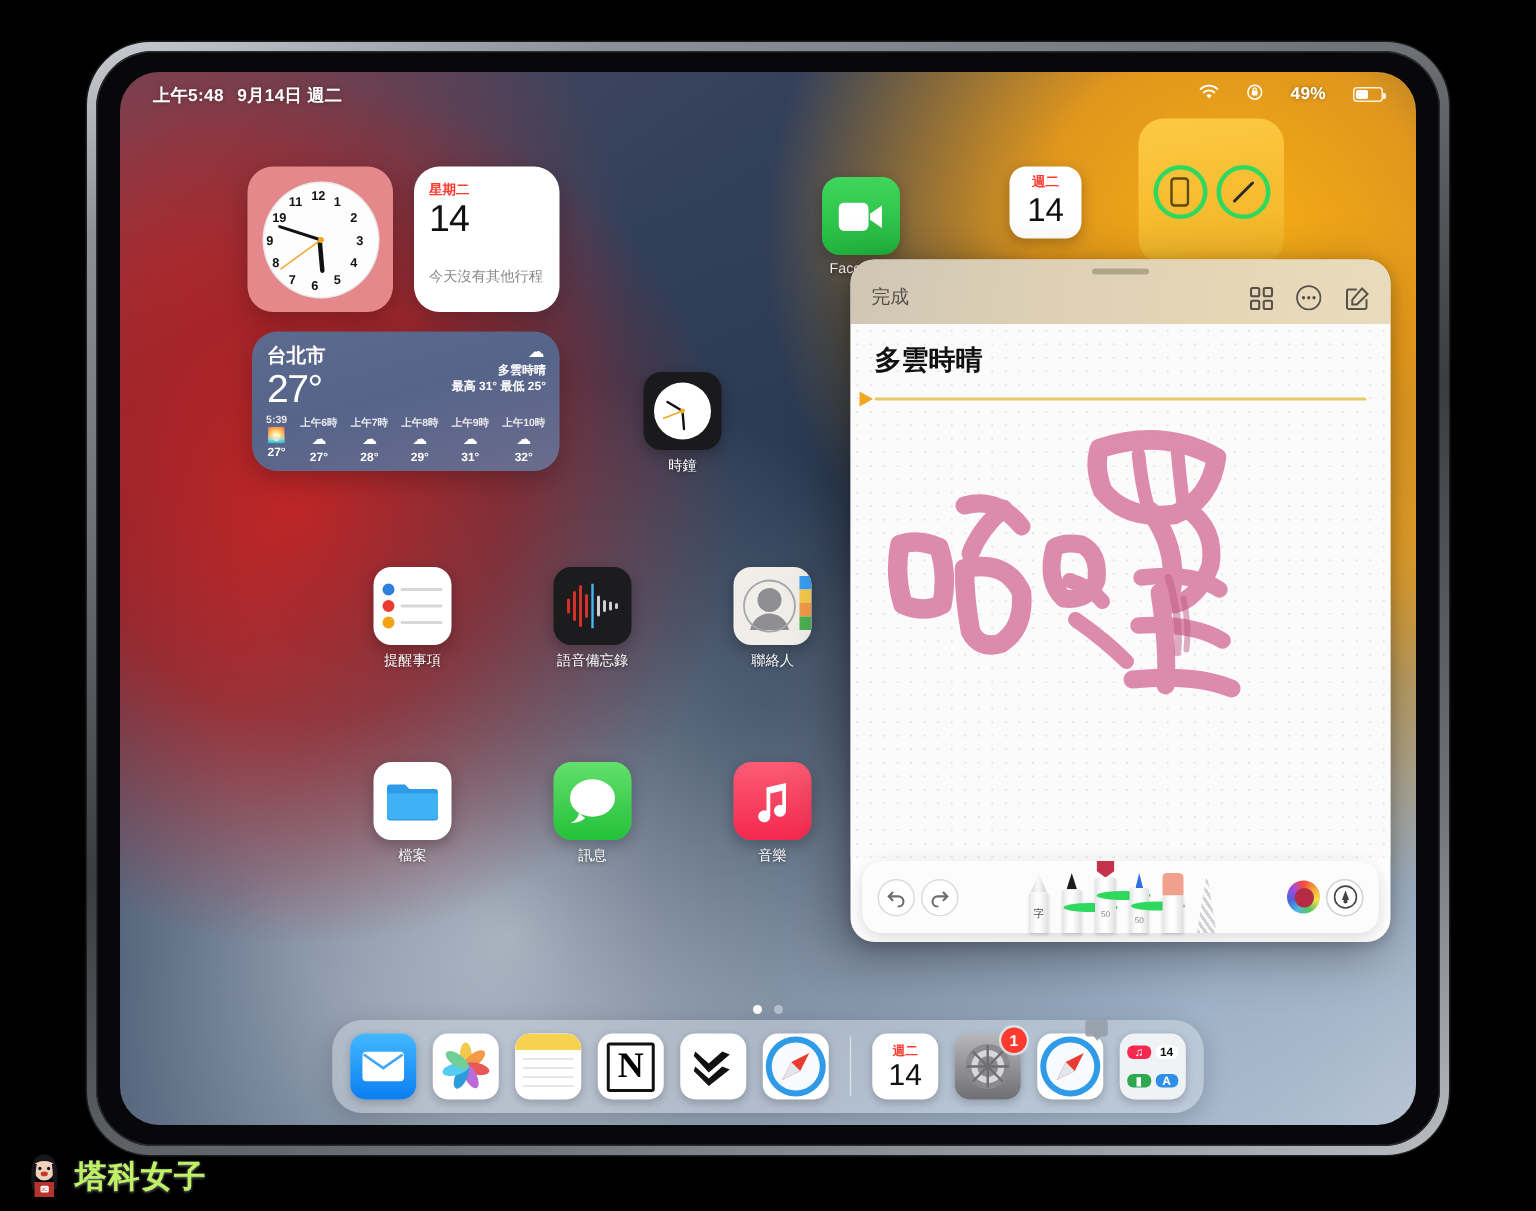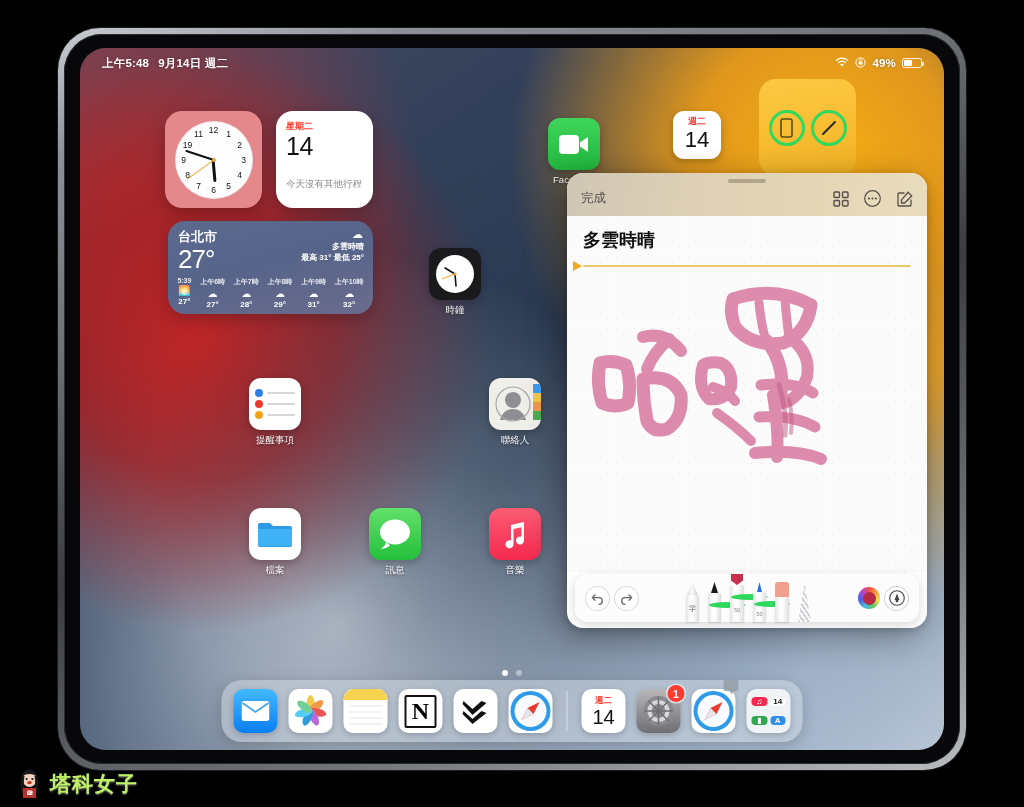--- a/index.html
+++ b/index.html
@@ -56,42 +56,42 @@
   }
 
   
   .statusbar{
     position:absolute; left:0; right:0; top:0; height:30px;
     display:flex; align-items:center; justify-content:space-between;
     padding:0 22px; color:#fff; font-size:11.5px; font-weight:600;
     letter-spacing:.2px; z-index:20; text-shadow:0 0 3px rgba(0,0,0,.35);
   }
   .sb-left{ display:flex; gap:9px; align-items:center; }
-  .sb-right{ display:flex; gap:6px; align-items:center; }
+  .sb-right{ display:flex; gap:18px; align-items:center; }
   .batt{
     width:20px;height:10px;border:1.2px solid rgba(255,255,255,.85);
     border-radius:2.6px; position:relative; padding:1px;
   }
   .batt i{ display:block; height:100%; width:49%; background:#fff; border-radius:1.2px; }
   .batt::after{ content:""; position:absolute; right:-3px; top:3px; width:1.6px;height:4px;
     background:rgba(255,255,255,.85); border-radius:0 1px 1px 0; }
 
   
   .home{ position:absolute; inset:0; z-index:5; }
 
   .widget{ position:absolute; border-radius:17px; overflow:hidden;
     box-shadow:0 5px 16px rgba(0,0,0,.22); }
 
   
   .w-clock{ left:85px; top:63px; width:97px; height:97px; background:#e4888b; }
   .clockface{ position:absolute; left:50%; top:50%; transform:translate(-50%,-50%);
     width:78px;height:78px; border-radius:50%; background:#fdfdfd;
     box-shadow:inset 0 0 0 1px rgba(0,0,0,.08); }
-  .cnum{ position:absolute; font-size:8.5px; font-weight:400; color:#111;
-    width:12px; text-align:center; left:50%; top:50%; }
+  .cnum{ position:absolute; font-size:8.5px; font-weight:700; color:#111;
+    width:12px; left:50%; top:50%; }
   .hand{ position:absolute; left:50%; top:50%; transform-origin:50% 100%;
     border-radius:2px; }
   .h-hour{ width:2.6px;height:22px; background:#111; margin-left:-1.3px; margin-top:-22px; }
   .h-min{ width:2px;height:30px; background:#111; margin-left:-1px; margin-top:-30px; }
   .h-sec{ width:1.2px;height:33px; background:#f0a82a; margin-left:-.6px; margin-top:-33px; }
   .pivot{ position:absolute; left:50%; top:50%; width:4px;height:4px;margin:-2px 0 0 -2px;
     border-radius:50%; background:#f0a82a; }
 
   
   .w-cal{ left:196px; top:63px; width:97px; height:97px; background:#fff;
@@ -416,20 +416,40 @@
               </div>
             <div class="rem-row">
                 <span class="rem-dot" style="border-color:#f2a417;background:#f2a417"></span>
                 <span class="rem-line"></span>
               </div>
           </div>
         </div>
         <div class="lb">提醒事項</div>
       </div>
 
+      <div class="app" style="left:285px; top:330px;">
+        <div class="ic ic-voice">
+          <svg width="46" height="30" viewBox="0 0 46 30">
+            <g stroke="#d3302a" stroke-width="2" stroke-linecap="round">
+              <line x1="7" y1="11" x2="7" y2="19"></line>
+                <line x1="11" y1="6" x2="11" y2="24"></line>
+              <line x1="15" y1="2" x2="15" y2="28"></line>
+                <line x1="19" y1="8" x2="19" y2="22"></line>
+            </g>
+            <g stroke="#cfcfd3" stroke-width="2" stroke-linecap="round">
+              <line x1="27" y1="9" x2="27" y2="21"></line>
+                <line x1="31" y1="12" x2="31" y2="18"></line>
+              <line x1="35" y1="13" x2="35" y2="17"></line>
+                <line x1="39" y1="14" x2="39" y2="16"></line>
+            </g>
+            <line x1="23" y1="0" x2="23" y2="30" stroke="#45b8ef" stroke-width="1.6"></line>
+          </svg>
+        </div>
+        <div class="lb">語音備忘錄</div>
+      </div>
 
       <div class="app" style="left:405px; top:330px;">
         <div class="ic ic-contacts">
           <svg width="52" height="52" viewBox="0 0 52 52">
             <circle cx="24" cy="22" r="8" fill="#8e8e93"></circle>
             <path d="M11 42c2-8 8-11 13-11s11 3 13 11z" fill="#8e8e93"></path>
             <circle cx="24" cy="26" r="17" fill="none" stroke="#a6a6ab" stroke-width="1.2"></circle>
             <rect x="44" y="6" width="8" height="9" fill="#3a9cf0"></rect>
             <rect x="44" y="15" width="8" height="9" fill="#f2c94c"></rect>
             <rect x="44" y="24" width="8" height="9" fill="#f2994a"></rect>

